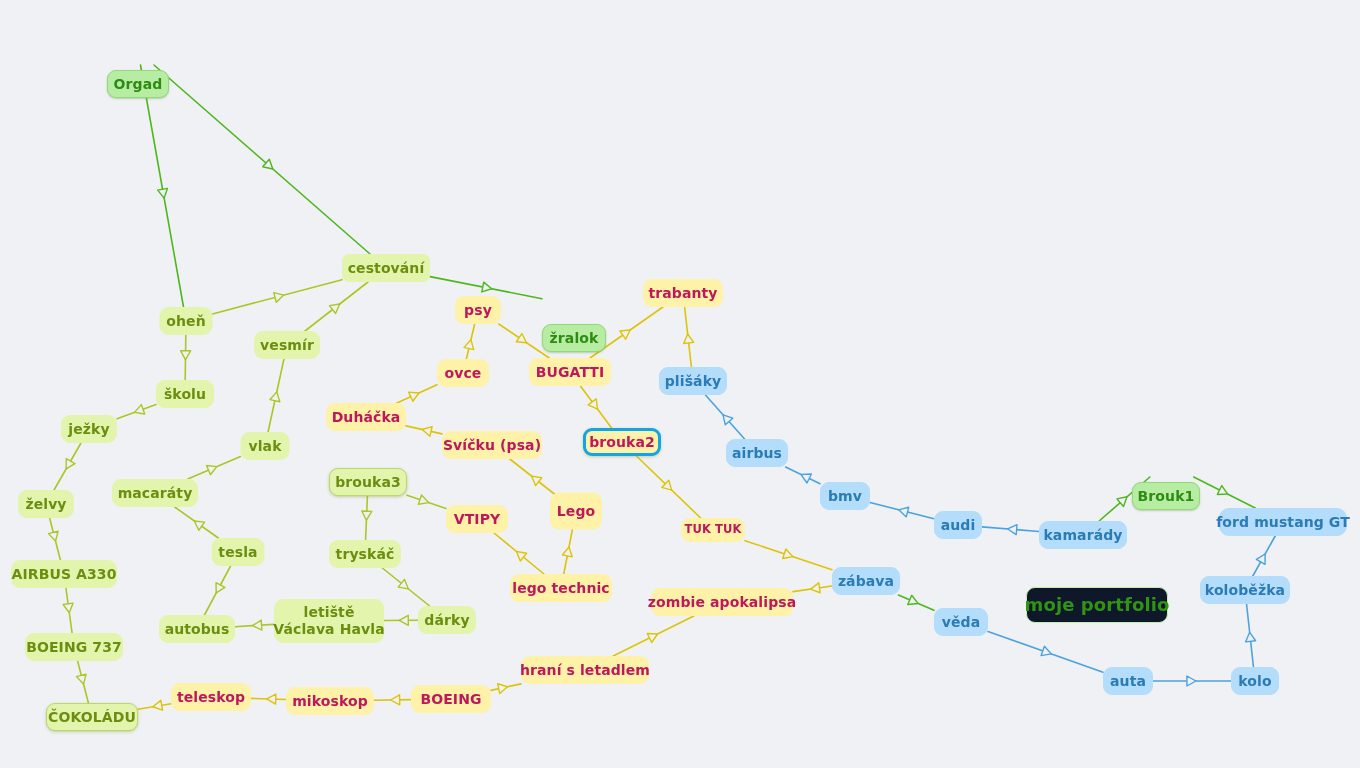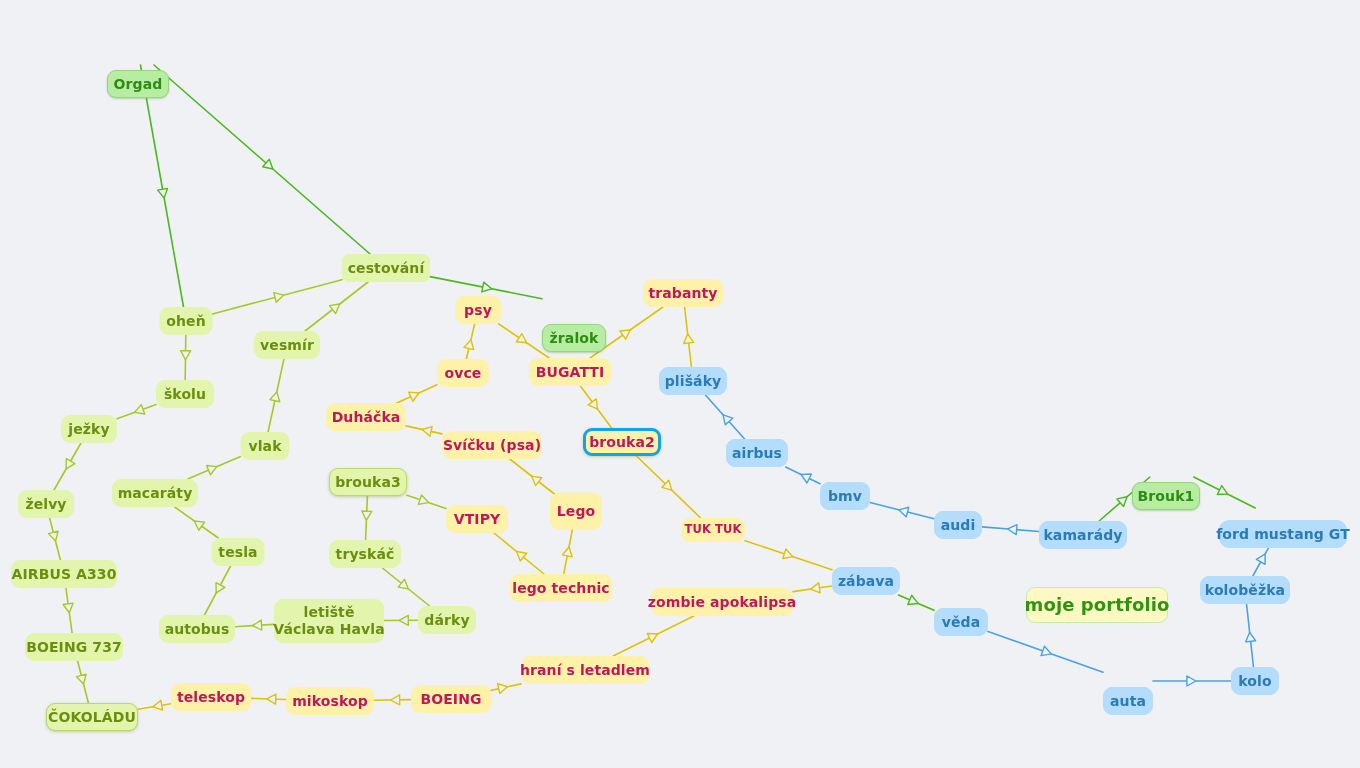--- a/index.html
+++ b/index.html
@@ -28,21 +28,21 @@
   }
   
   .t-green{            
     background:#b7eda2;
     color:#2e8b13;
     border:1px solid #93d97a;
     box-shadow:0 1px 2px rgba(120,160,90,.45);
     margin-top:33px;
   }
   .t-portfolio{
-    background:#fef9c3;
+    background:#0f172a;
     color:#2e9412;
     border:1px solid #bff0a6;
   }
   .t-limegreen{        
     background:#e3f5ac;
     color:#6b8e10;
     border:1px solid #e3f5ac;
   }
   .t-limegreen.sel{
     border:1px solid #b9d96a;
@@ -304,21 +304,21 @@
       <div class="node t-yellow sz-md" style="left: 585px; top: 670px; width: 128px; height: 28px;"><span>hraní s letadlem</span></div>
       <div class="node t-yellow sz-md" style="left: 451px; top: 699px; width: 80px; height: 28px;"><span>BOEING</span></div>
       <div class="node t-yellow sz-md" style="left: 330px; top: 701px; width: 88px; height: 28px;"><span>mikoskop</span></div>
       <div class="node t-yellow sz-md" style="left: 211px; top: 697px; width: 80px; height: 28px;"><span>teleskop</span></div>
       <div class="node t-blue sz-md" style="left: 693px; top: 381px; width: 68px; height: 28px;"><span>plišáky</span></div>
       <div class="node t-blue sz-md" style="left: 757px; top: 453px; width: 62px; height: 28px;"><span>airbus</span></div>
       <div class="node t-blue sz-md" style="left: 845px; top: 496px; width: 50px; height: 28px;"><span>bmv</span></div>
       <div class="node t-blue sz-md" style="left: 958px; top: 525px; width: 48px; height: 28px;"><span>audi</span></div>
       <div class="node t-blue sz-md" style="left: 1083px; top: 535px; width: 88px; height: 28px;"><span>kamarády</span></div>
       <div class="node t-green sz-md sel" style="left: 1166px; top: 463px; width: 68px; height: 28px;"><span>Brouk1</span></div>
-      <div class="node t-blue sz-md" style="left: 1283px; top: 534px; width: 128px; height: 28px; border-radius: 10px;"><span>ford mustang GT</span></div>
+      <div class="node t-blue sz-md" style="left: 1283px; top: 522px; width: 128px; height: 28px; border-radius: 10px;"><span>ford mustang GT</span></div>
       <div class="node t-blue sz-md" style="left: 1245px; top: 590px; width: 90px; height: 28px;"><span>koloběžka</span></div>
       <div class="node t-blue sz-md" style="left: 1255px; top: 681px; width: 48px; height: 28px;"><span>kolo</span></div>
-      <div class="node t-blue sz-md" style="left: 1128px; top: 681px; width: 50px; height: 28px; margin-top: 20px;"><span>auta</span></div>
+      <div class="node t-blue sz-md" style="left: 1128px; top: 681px; width: 50px; height: 28px;"><span>auta</span></div>
       <div class="node t-blue sz-md" style="left: 961px; top: 622px; width: 54px; height: 28px;"><span>věda</span></div>
       <div class="node t-blue sz-md" style="left: 866px; top: 581px; width: 68px; height: 28px;"><span>zábava</span></div>
       <div class="node t-portfolio sz-lg" style="left: 1097px; top: 605px; width: 142px; height: 36px;"><span>moje portfolio</span></div>
     </div>
 </div>
 
 </body></html>

